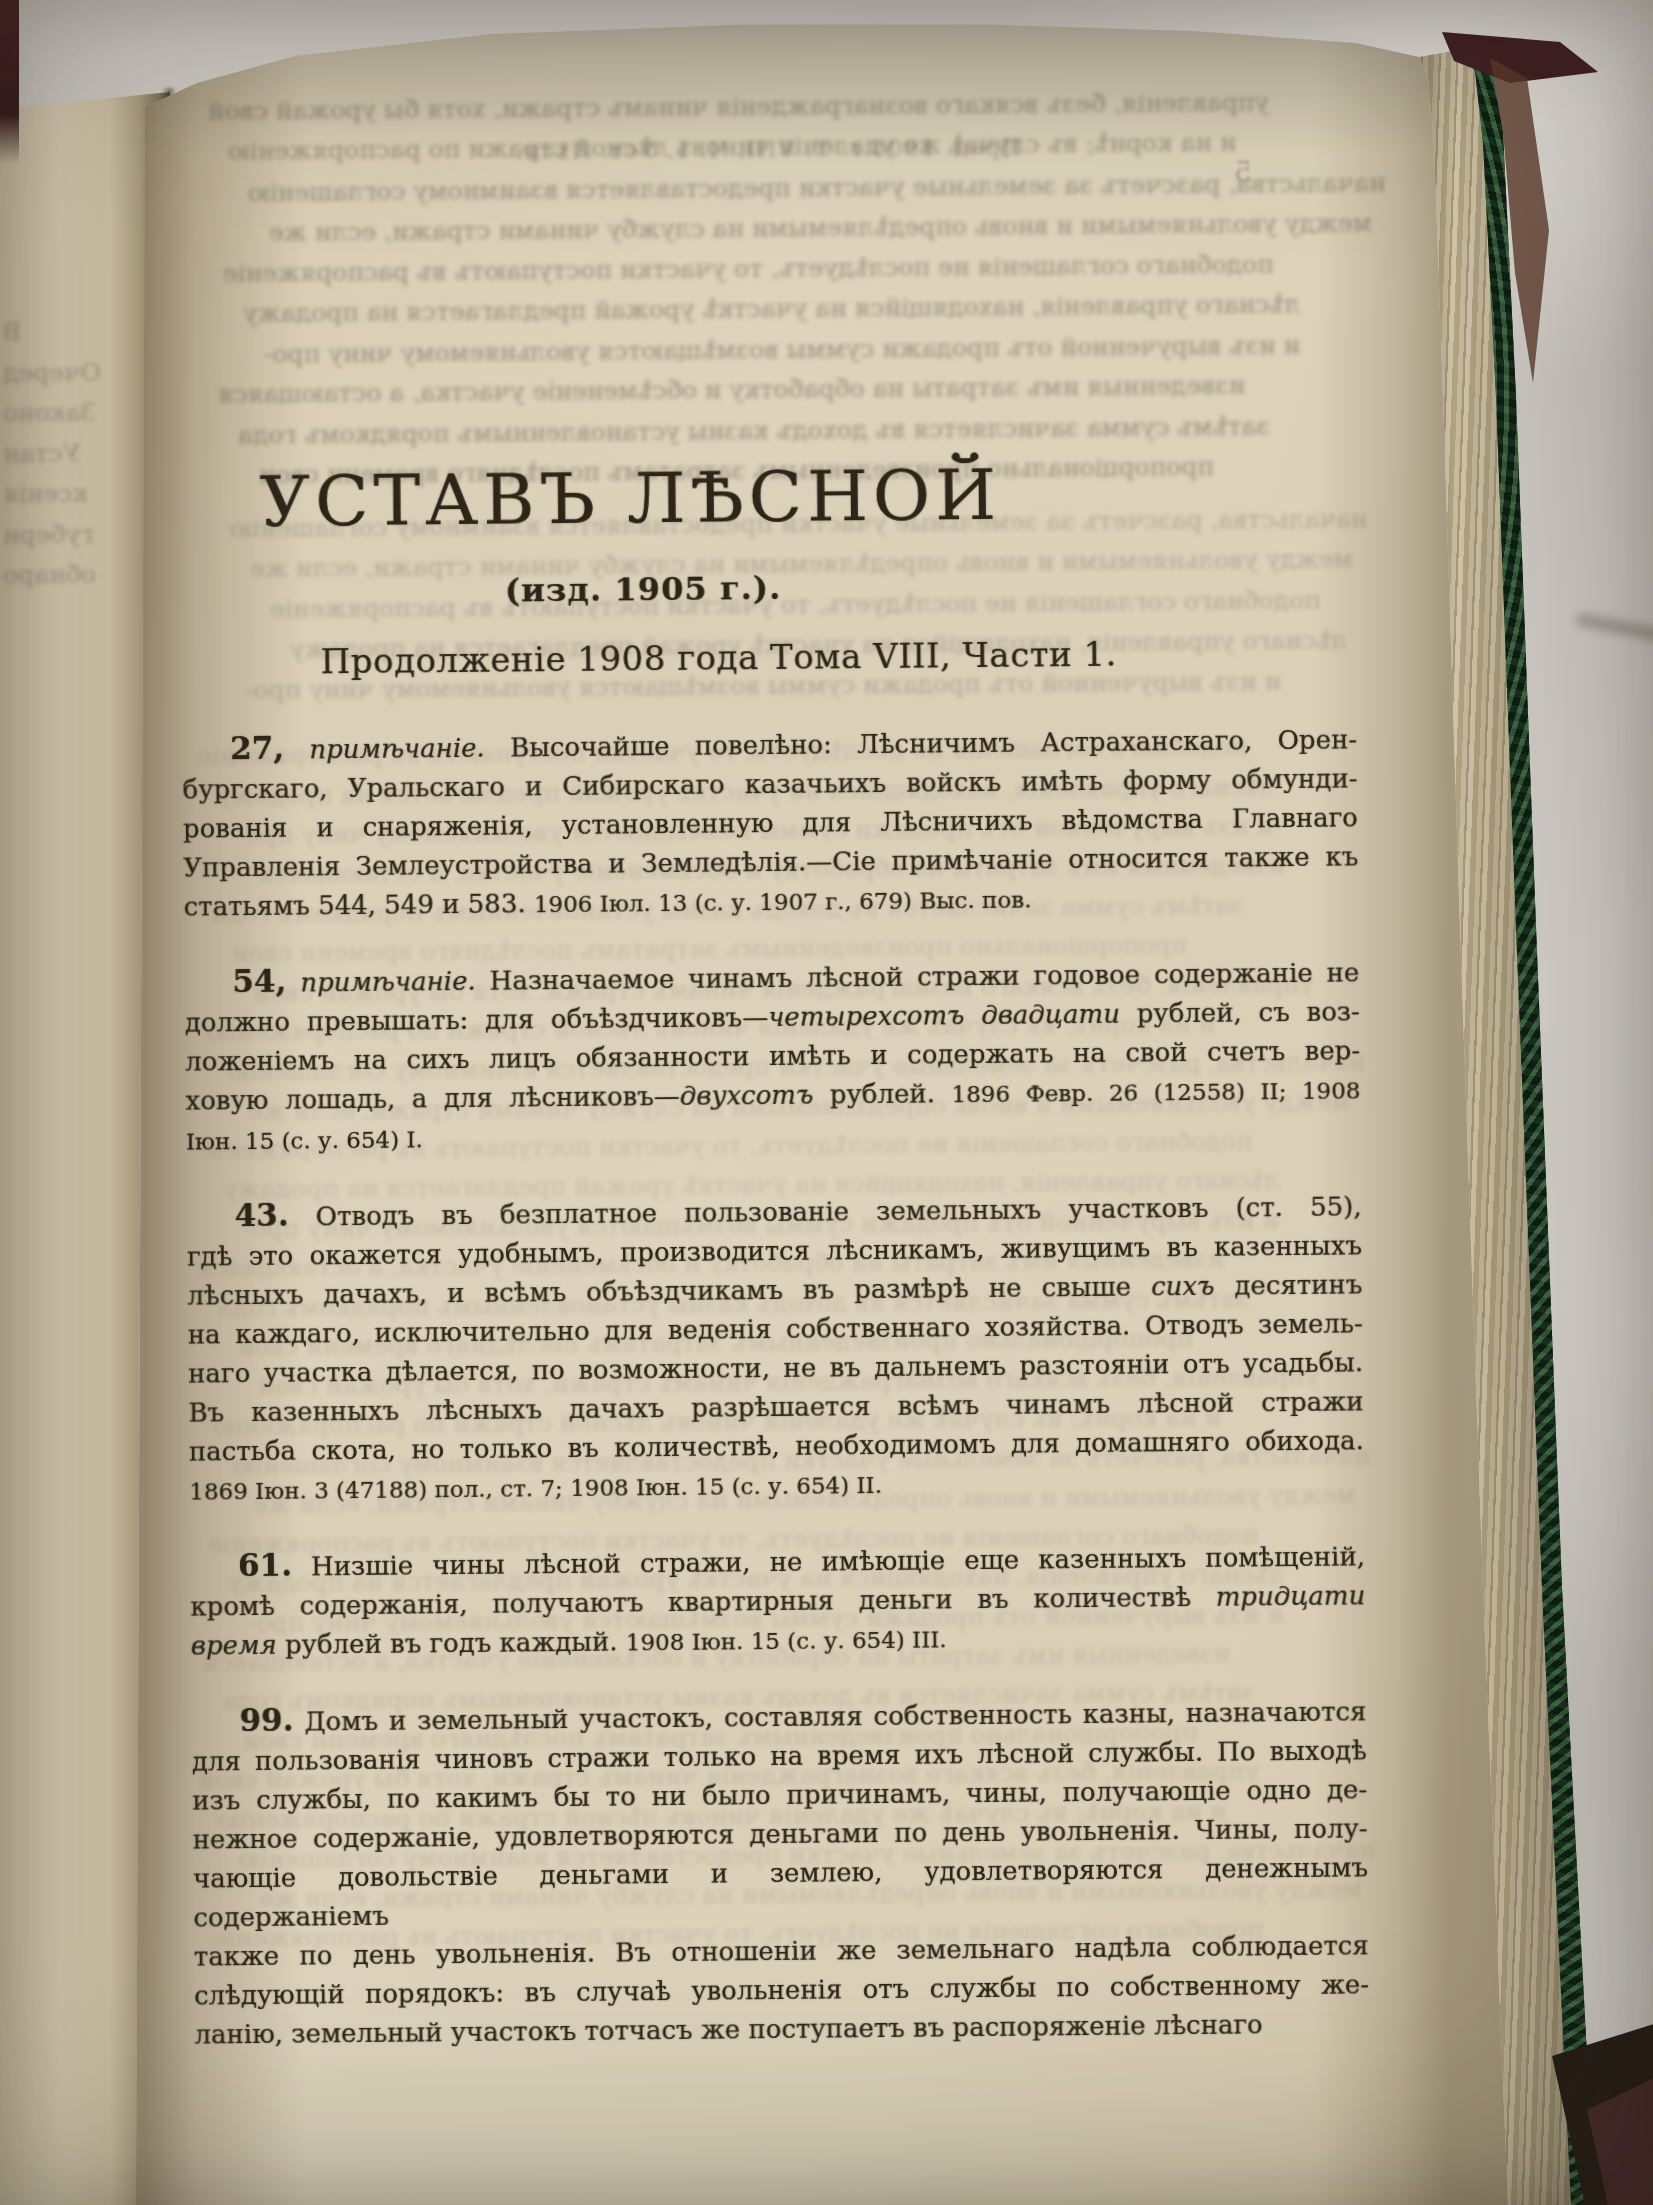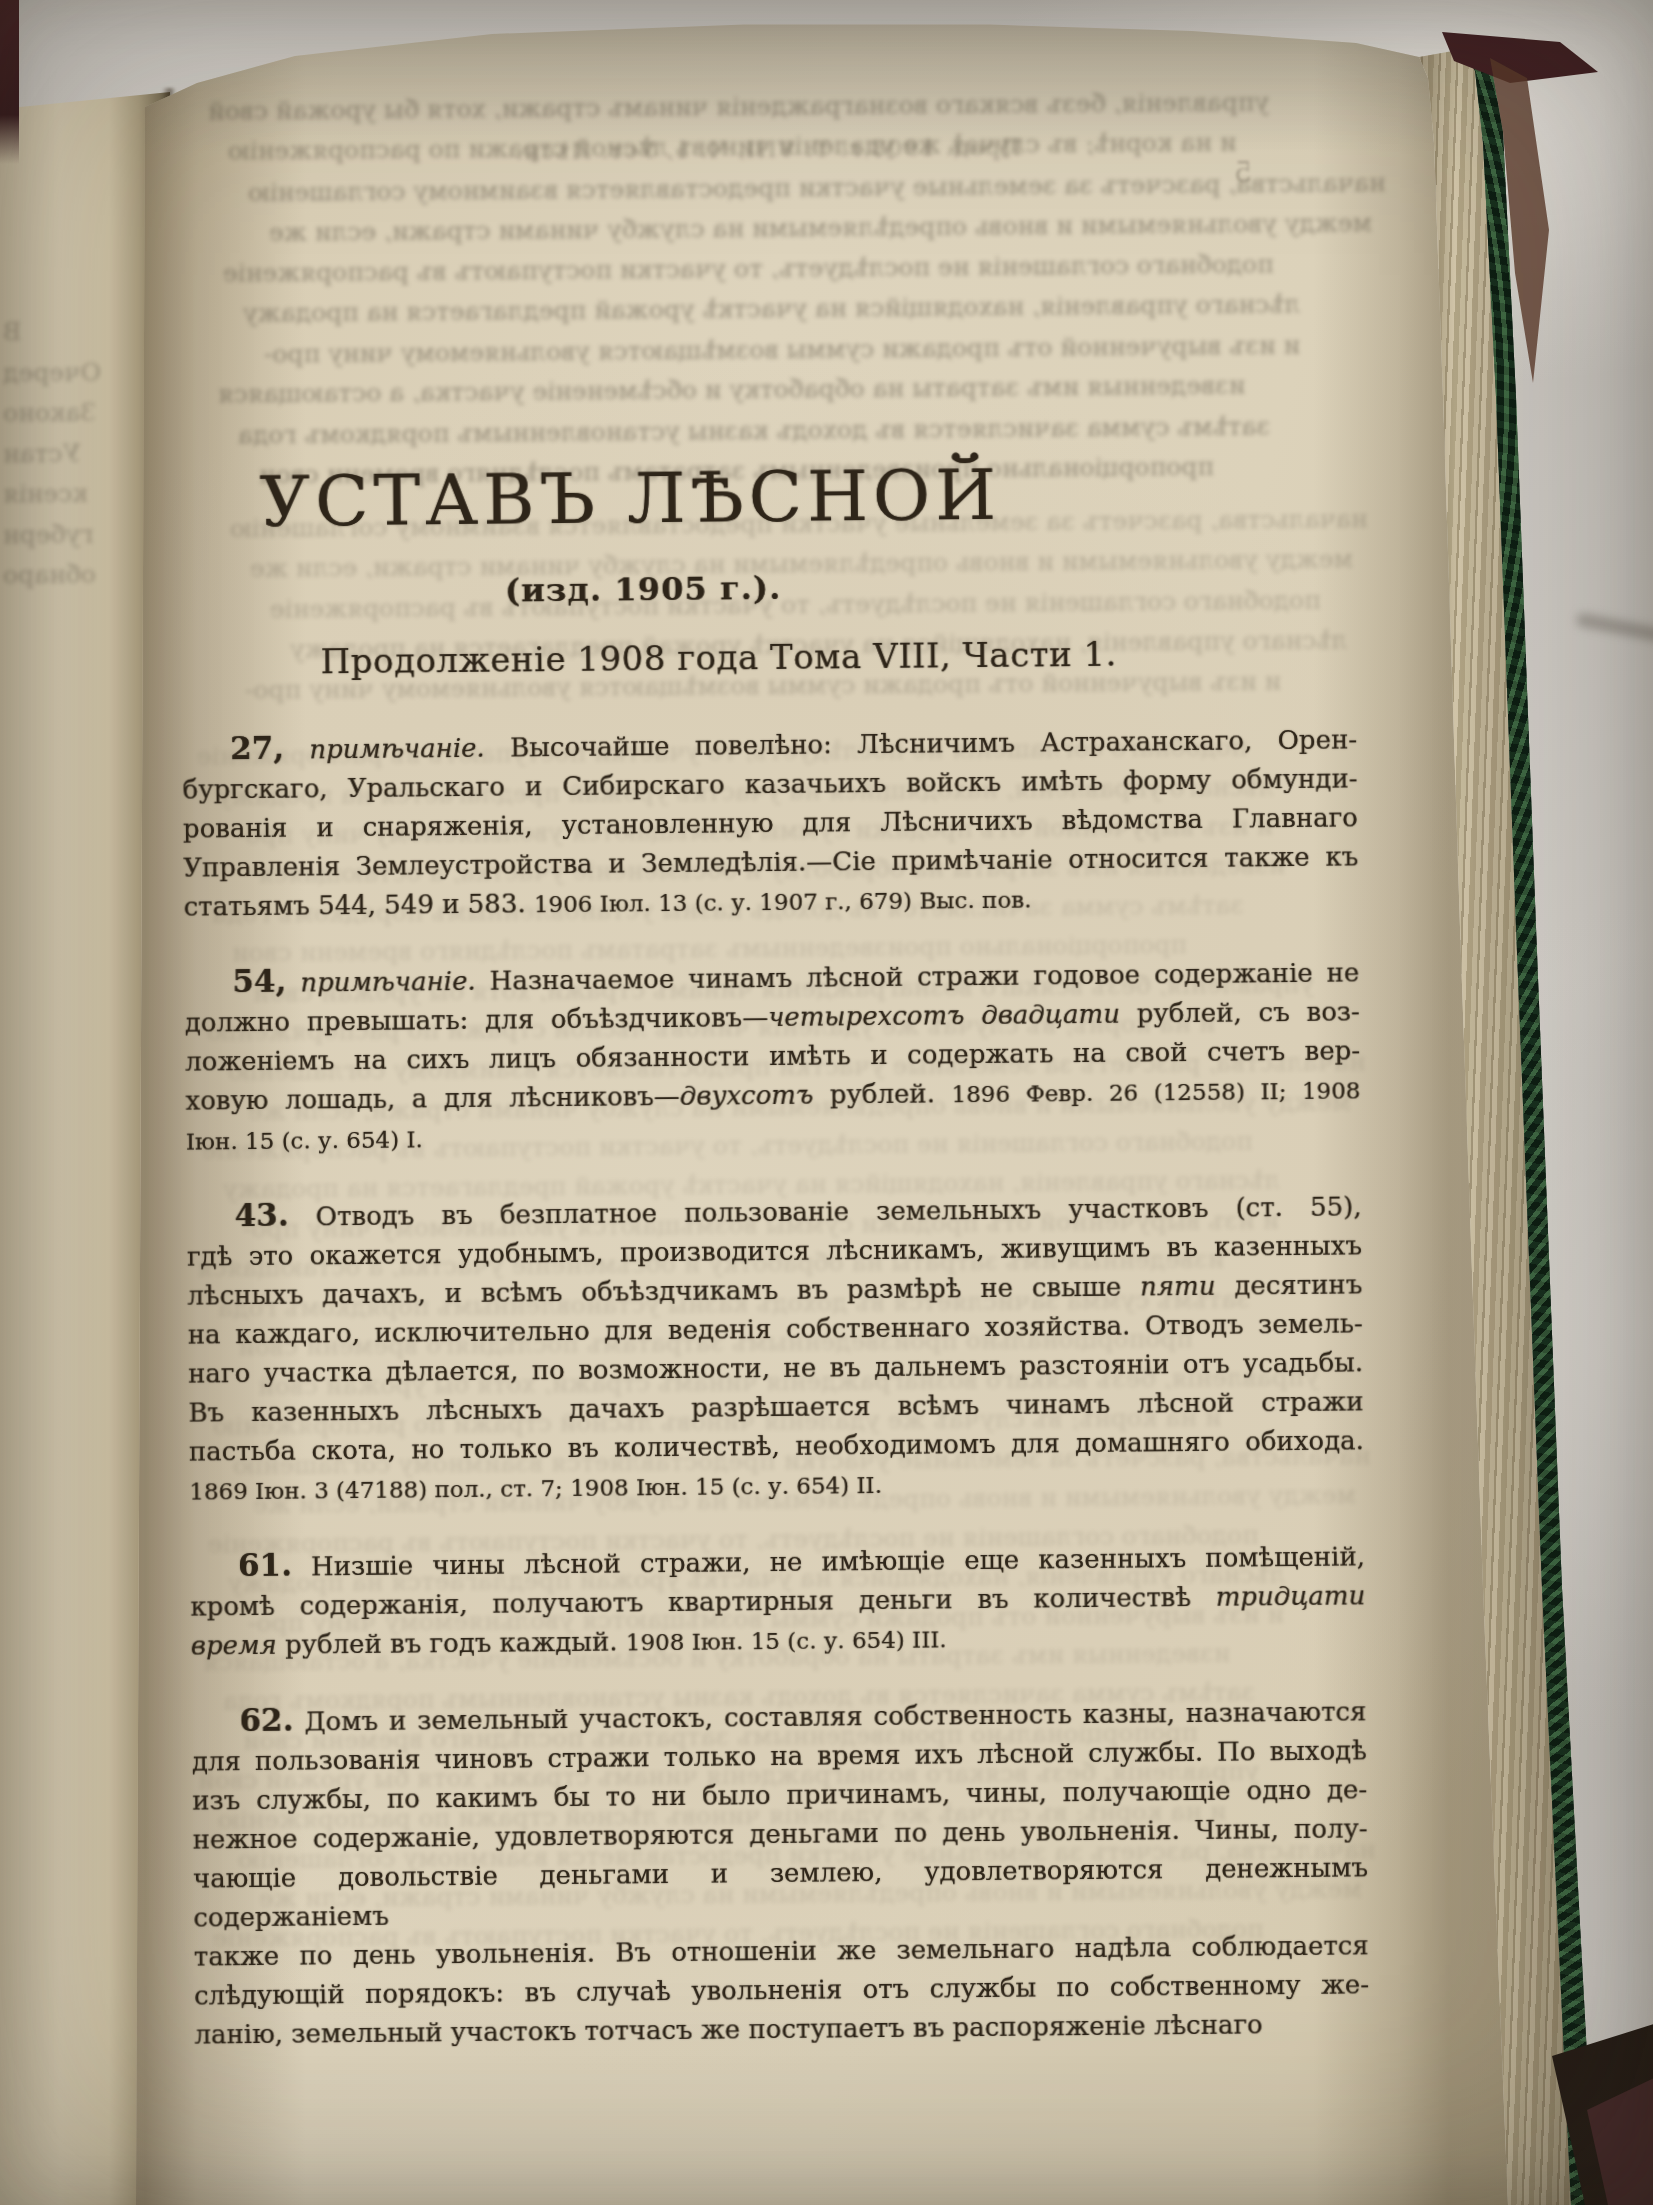--- a/index.html
+++ b/index.html
@@ -189,34 +189,34 @@
         <div class="article">
           <div class="line first"><span class="sg-b">54,</span><span class="sg-i"> примѣчаніе.</span><span class="sg-n"> Назначаемое чинамъ лѣсной стражи годовое содержаніе не</span></div>
           <div class="line"><span class="sg-n">должно превышать: для объѣздчиковъ—</span><span class="sg-i">четырехсотъ двадцати</span><span class="sg-n"> рублей, съ воз-</span></div>
           <div class="line"><span class="sg-n">ложеніемъ на сихъ лицъ обязанности имѣть и содержать на свой счетъ вер-</span></div>
           <div class="line"><span class="sg-n">ховую лошадь, а для лѣсниковъ—</span><span class="sg-i">двухсотъ</span><span class="sg-n"> рублей. </span><span class="sg-r">1896 Февр. 26 (12558) II; 1908</span></div>
           <div class="line end"><span class="sg-r">Іюн. 15 (с. у. 654) I.</span></div>
         </div>
         <div class="article">
           <div class="line first"><span class="sg-b">43.</span><span class="sg-n"> Отводъ въ безплатное пользованіе земельныхъ участковъ (ст. 55),</span></div>
           <div class="line"><span class="sg-n">гдѣ это окажется удобнымъ, производится лѣсникамъ, живущимъ въ казенныхъ</span></div>
-          <div class="line"><span class="sg-n">лѣсныхъ дачахъ, и всѣмъ объѣздчикамъ въ размѣрѣ не свыше </span><span class="sg-i">пяти</span><span class="sg-n"> десятинъ</span></div>
+          <div class="line"><span class="sg-n">лѣсныхъ дачахъ, и всѣмъ объѣздчикамъ въ размѣрѣ не свыше </span><span class="sg-i">сихъ</span><span class="sg-n"> десятинъ</span></div>
           <div class="line"><span class="sg-n">на каждаго, исключительно для веденія собственнаго хозяйства. Отводъ земель-</span></div>
           <div class="line"><span class="sg-n">наго участка дѣлается, по возможности, не въ дальнемъ разстояніи отъ усадьбы.</span></div>
           <div class="line"><span class="sg-n">Въ казенныхъ лѣсныхъ дачахъ разрѣшается всѣмъ чинамъ лѣсной стражи</span></div>
           <div class="line"><span class="sg-n">пастьба скота, но только въ количествѣ, необходимомъ для домашняго обихода.</span></div>
           <div class="line end"><span class="sg-r">1869 Іюн. 3 (47188) пол., ст. 7; 1908 Іюн. 15 (с. у. 654) II.</span></div>
         </div>
         <div class="article">
           <div class="line first"><span class="sg-b">61.</span><span class="sg-n"> Низшіе чины лѣсной стражи, не имѣющіе еще казенныхъ помѣщеній,</span></div>
           <div class="line"><span class="sg-n">кромѣ содержанія, получаютъ квартирныя деньги въ количествѣ </span><span class="sg-i">тридцати</span></div>
           <div class="line end"><span class="sg-i">время</span><span class="sg-n"> рублей въ годъ каждый. </span><span class="sg-r">1908 Іюн. 15 (с. у. 654) III.</span></div>
         </div>
         <div class="article">
-          <div class="line first"><span class="sg-b">62.</span><span class="sg-n"> Домъ и земельный участокъ, составляя собственность казны, назначаются</span></div>
+          <div class="line first"><span class="sg-b">99.</span><span class="sg-n"> Домъ и земельный участокъ, составляя собственность казны, назначаются</span></div>
           <div class="line"><span class="sg-n">для пользованія чиновъ стражи только на время ихъ лѣсной службы. По выходѣ</span></div>
           <div class="line"><span class="sg-n">изъ службы, по какимъ бы то ни было причинамъ, чины, получающіе одно де-</span></div>
           <div class="line"><span class="sg-n">нежное содержаніе, удовлетворяются деньгами по день увольненія. Чины, полу-</span></div>
           <div class="line"><span class="sg-n">чающіе довольствіе деньгами и землею, удовлетворяются денежнымъ содержаніемъ</span></div>
           <div class="line"><span class="sg-n">также по день увольненія. Въ отношеніи же земельнаго надѣла соблюдается</span></div>
           <div class="line"><span class="sg-n">слѣдующій порядокъ: въ случаѣ увольненія отъ службы по собственному же-</span></div>
           <div class="line end"><span class="sg-n">ланію, земельный участокъ тотчасъ же поступаетъ въ распоряженіе лѣснаго</span></div>
         </div>
       </div>
   </div>

